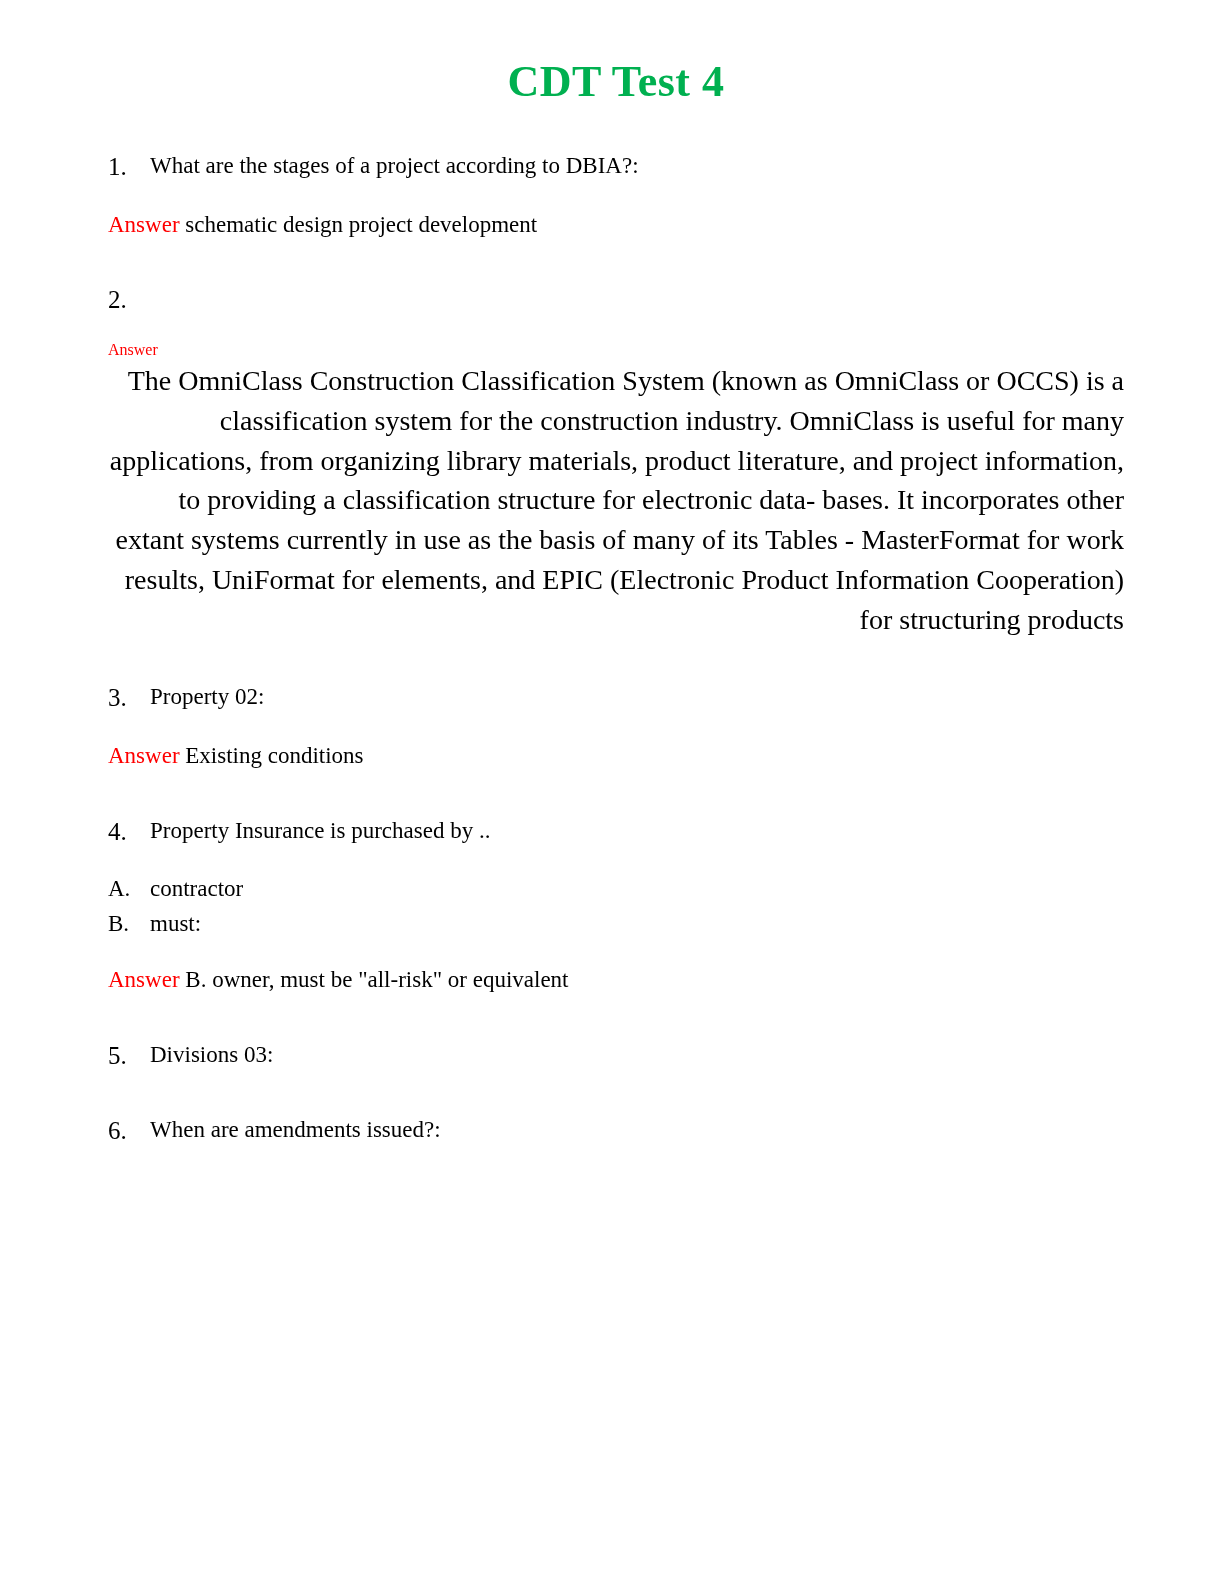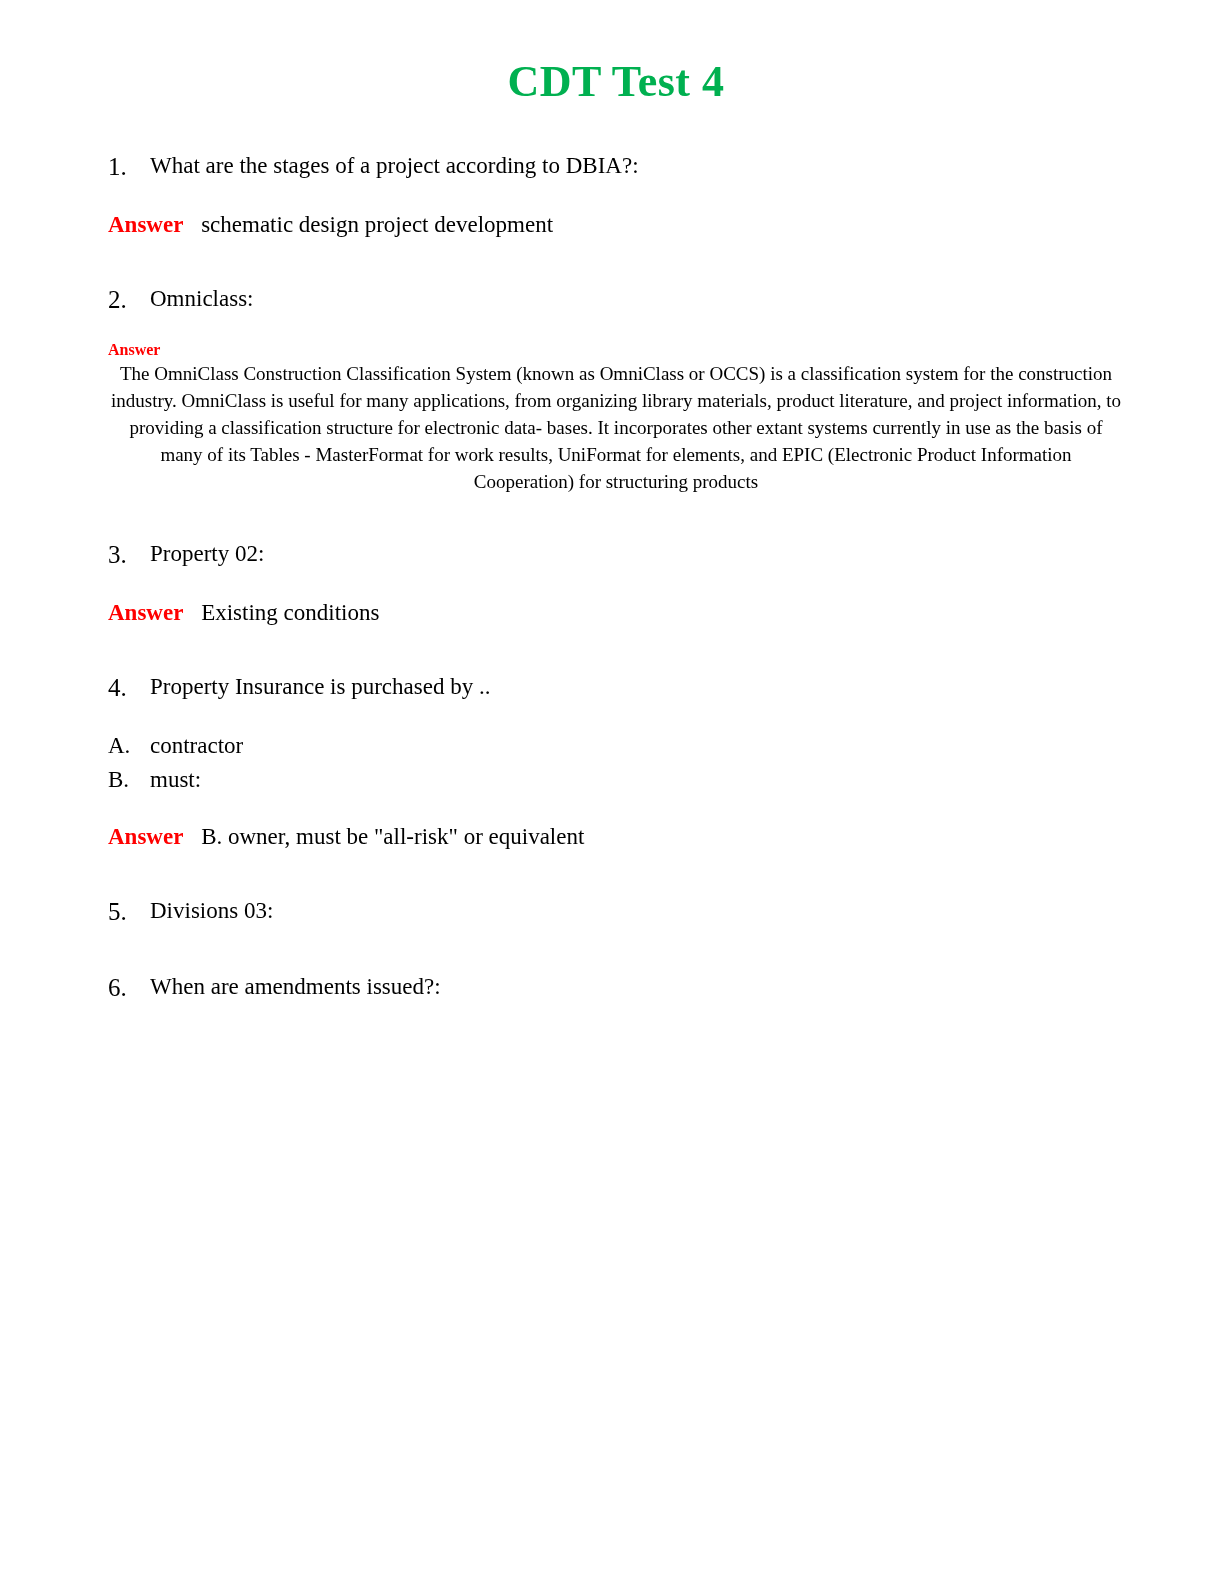--- a/index.html
+++ b/index.html
@@ -47,34 +47,33 @@
   .q-text {
     flex: 1 1 auto;
   }
   .answer-inline {
     font-size: 23px;
     line-height: 1.45;
     margin: 0;
   }
   .answer-label {
     color: #ff0000;
-    font-weight: bold;
+    font-weight: normal;
   }
   .answer-body {
     color: #000000;
-    margin-left: 12px;
   }
   .answer-block .answer-label {
     display: block;
     margin-bottom: 2px;
   }
   .answer-block .answer-paragraph {
-    font-size: 19px;
+    font-size: 28px;
     line-height: 1.42;
-    text-align: center;
+    text-align: right;
     font-family: Liberation Serif, serif;
   }
   .choice-list {
     margin: 0 0 22px 0;
     padding: 0;
     list-style: none;
   }
   .choice-item {
     display: flex;
     font-size: 23px;
@@ -99,21 +98,20 @@
     </div>
     <p class="answer-inline">
       <span class="answer-label">Answer</span>
       <span class="answer-body">schematic design project development</span>
     </p>
   </div>
 
   <div class="qa-block">
     <div class="question-line">
       <span class="q-num">2.</span>
-      <span class="q-text">Omniclass:</span>
     </div>
     <div class="answer-block">
       <span class="answer-label">Answer</span>
       <div class="answer-paragraph">The OmniClass Construction Classification System (known as OmniClass or OCCS) is a classification system for the construction industry. OmniClass is useful for many applications, from organizing library materials, product literature, and project information, to providing a classification structure for electronic data- bases. It incorporates other extant systems currently in use as the basis of many of its Tables - MasterFormat for work results, UniFormat for elements, and EPIC (Electronic Product Information Cooperation) for structuring products</div>
     </div>
   </div>
 
   <div class="qa-block">
     <div class="question-line">
       <span class="q-num">3.</span>

